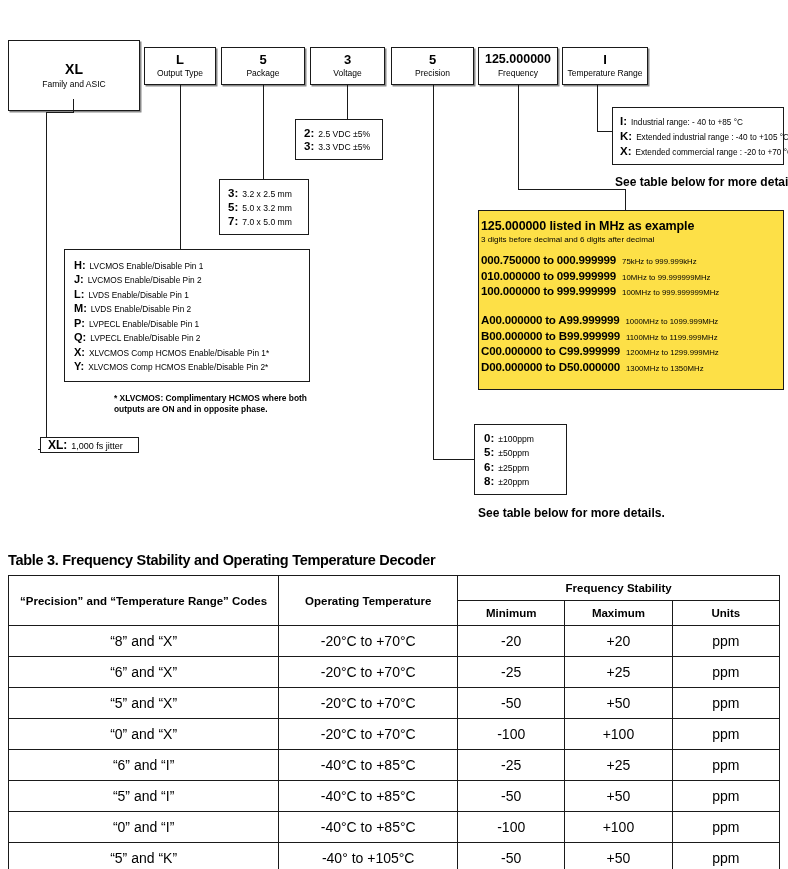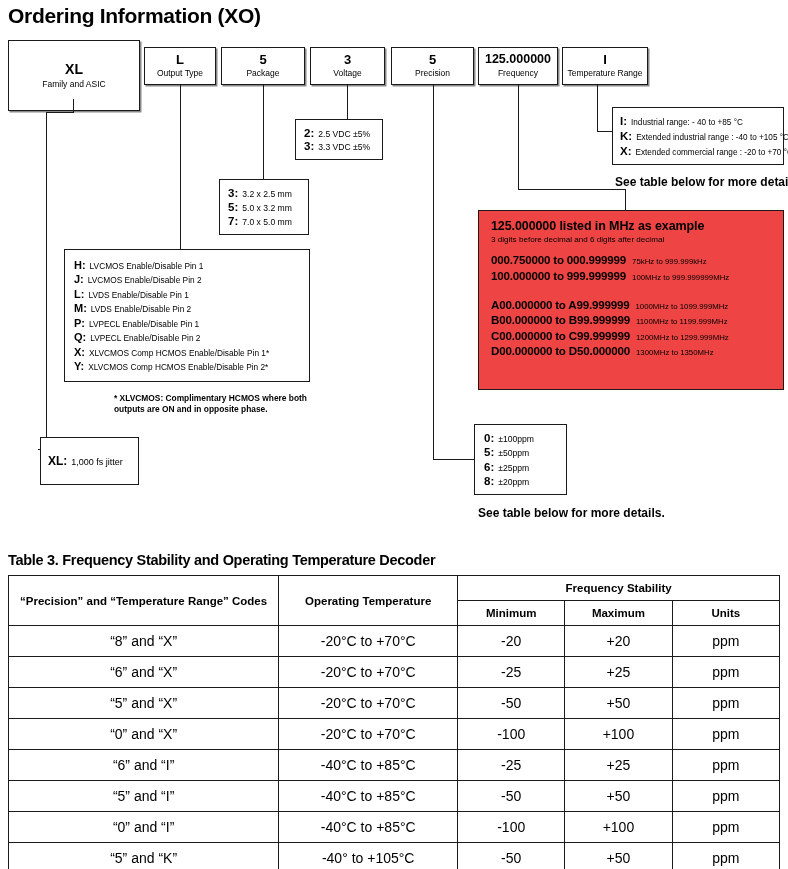--- a/index.html
+++ b/index.html
@@ -92,32 +92,32 @@
   #callout-temp     { left: 612px; top: 107px; width: 172px; padding: 4px 7px; }
   #callout-temp .row { margin: 3px 0; }
   #callout-temp .key { font-size: 11.5px; }
   #callout-temp .desc { font-size: 8.2px; }
 
   #callout-precision{ left: 474px; top: 424px; width: 93px; padding: 4px 9px; }
   #callout-precision .row { margin: 2.5px 0; }
   #callout-precision .key { font-size: 11.5px; }
   #callout-precision .desc { font-size: 8.6px; }
 
-  #callout-jitter   { left: 40px; top: 437px; width: 99px; padding: 16px 7px; }
+  #callout-jitter   { left: 40px; top: 437px; width: 99px; padding: 0 7px; }
   #callout-jitter .key { font-size: 12px; }
   #callout-jitter .desc { font-size: 9px; }
 
   
   #callout-frequency {
     position: absolute;
     left: 478px; top: 210px; width: 306px; height: 180px;
     border: 1.3px solid #1a1a1a;
-    background: #ef4444;
+    background: #fde047;
     box-sizing: border-box;
-    padding: 8px 12px;
+    padding: 8px 2px;
   }
   #callout-frequency .freq-head {
     font-weight: bold;
     font-size: 12.5px;
     letter-spacing: -0.1px;
     white-space: nowrap;
   }
   #callout-frequency .freq-sub {
     font-size: 8.1px;
     margin-top: 2px;
@@ -194,21 +194,20 @@
   .col-optemp { width: 180px; }
   .col-min { width: 104px; }
   .col-max { width: 104px; }
   .col-units { width: 106px; }
 </style>
 </head>
 <body>
 
 <div class="page">
 
-  <div class="section-title" id="ordering-title">Ordering Information (XO)</div>
 
   <div class="code-box" id="box-family">
     <div class="code-val">XL</div>
     <div class="code-lbl">Family and ASIC</div>
   </div>
   <div class="code-box" id="box-output">
     <div class="code-val">L</div>
     <div class="code-lbl">Output Type</div>
   </div>
   <div class="code-box" id="box-package">
@@ -342,20 +341,24 @@
 
   <div id="callout-frequency">
     <div class="freq-head">125.000000  listed in MHz as example</div>
     <div class="freq-sub">3 digits before decimal and   6 digits after decimal</div>
 
     <div class="freq-row">
       <span class="freq-range">000.750000  to 000.999999</span>
       <span class="freq-note">75kHz to 999.999kHz</span>
     </div>
     <div class="freq-row">
+      <span class="freq-range">010.000000  to 099.999999</span>
+      <span class="freq-note">10MHz to 99.999999MHz</span>
+    </div>
+    <div class="freq-row">
       <span class="freq-range">100.000000  to 999.999999</span>
       <span class="freq-note">100MHz to 999.999999MHz</span>
     </div>
 
     <div class="freq-gap"></div>
 
     <div class="freq-row">
       <span class="freq-range">A00.000000  to A99.999999</span>
       <span class="freq-note">1000MHz to 1099.999MHz</span>
     </div>

